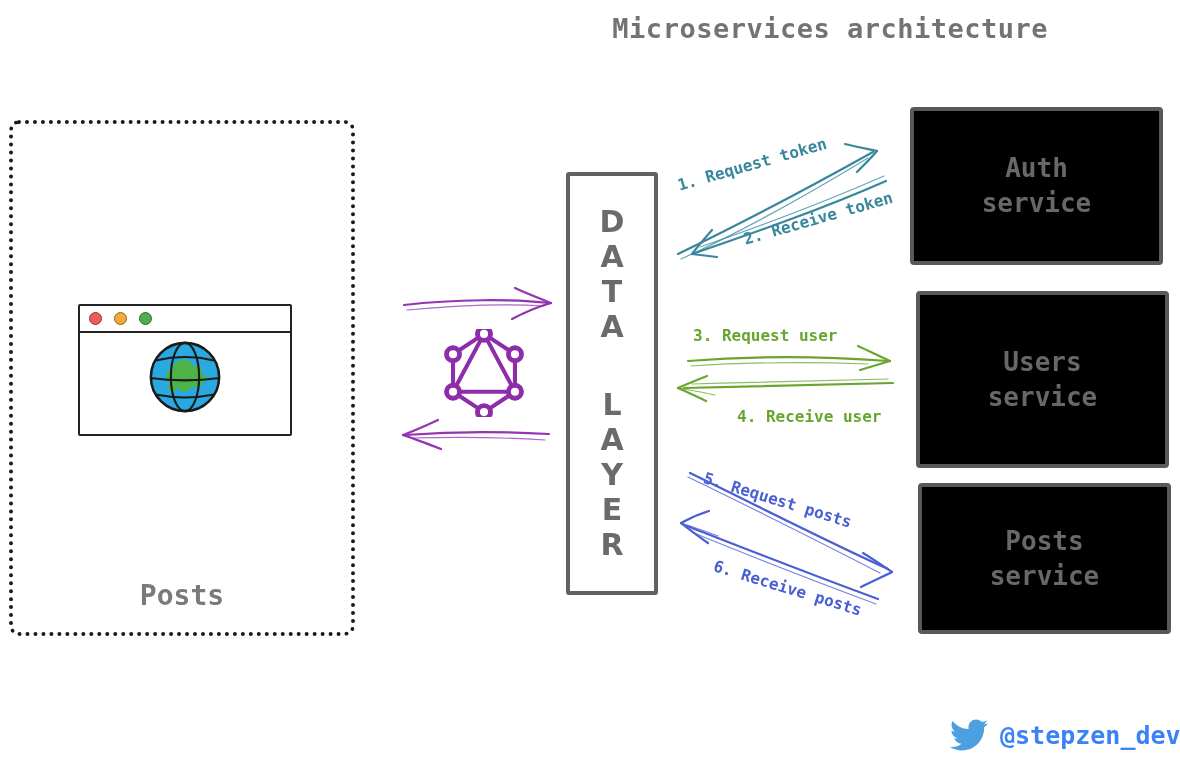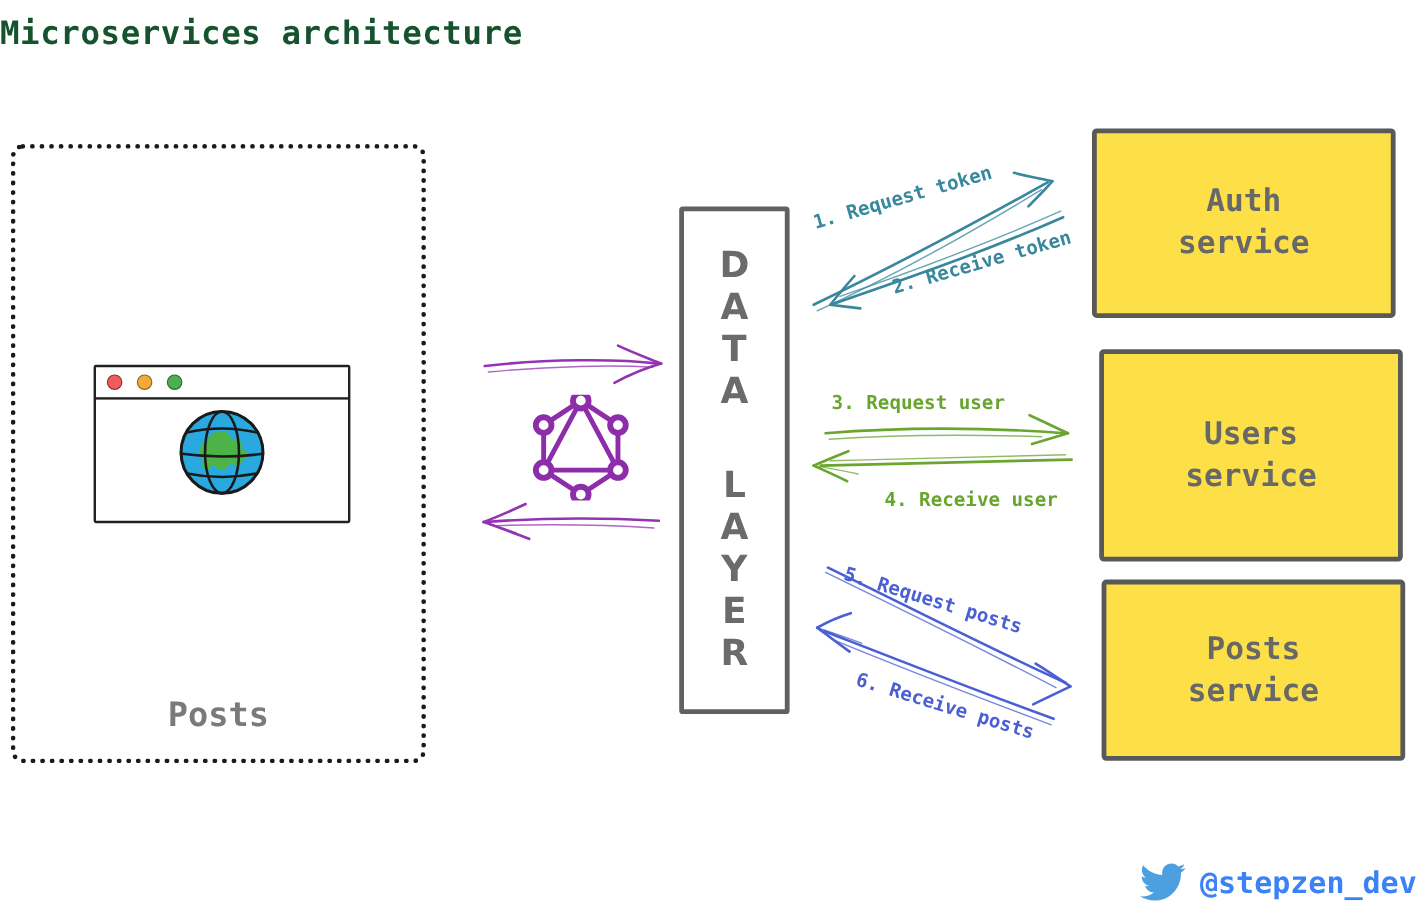--- a/index.html
+++ b/index.html
@@ -5,21 +5,21 @@
   html,body { margin:0; padding:0; }
   body {
     width:1180px; height:760px; position:relative; overflow:hidden;
     background:#ffffff;
     font-family:"DejaVu Sans Mono", monospace;
   }
 
   
   .title {
     position:absolute; top:13px; left:0; width:1048px;
-    text-align:left; font-size:27px; font-weight:bold; color:#14532d;
+    text-align:right; font-size:27px; font-weight:bold; color:#737373;
     letter-spacing:0.5px;
   }
 
   
   .client-box {
     position:absolute; left:9px; top:120px; width:346px; height:516px;
     border:4px dotted #1a1a1a; border-radius:10px; box-sizing:border-box;
   }
   .client-label {
     position:absolute; left:9px; top:579px; width:346px; text-align:center;
@@ -52,21 +52,21 @@
   }
   .dl-letter {
     font-family:"DejaVu Sans", sans-serif; font-weight:bold;
     font-size:30px; line-height:35px; color:#6b6b6b;
   }
   .dl-letter.word-gap { margin-top:43px; }
 
   
   .service {
     position:absolute; width:253px; height:158px;
-    border:4px solid #595959; border-radius:4px; background:#fde047; box-sizing:border-box;
+    border:4px solid #595959; border-radius:4px; background:#000000; box-sizing:border-box;
     display:flex; align-items:center; justify-content:center;
   }
   #svc-auth  { left:910px; top:107px; }
   #svc-users { left:916px; top:291px; height:177px; }
   #svc-posts { left:918px; top:483px; height:151px; }
   .service-name {
     font-size:26px; font-weight:bold; color:#686868; text-align:center;
     line-height:35px; white-space:pre-line;
   }
 

